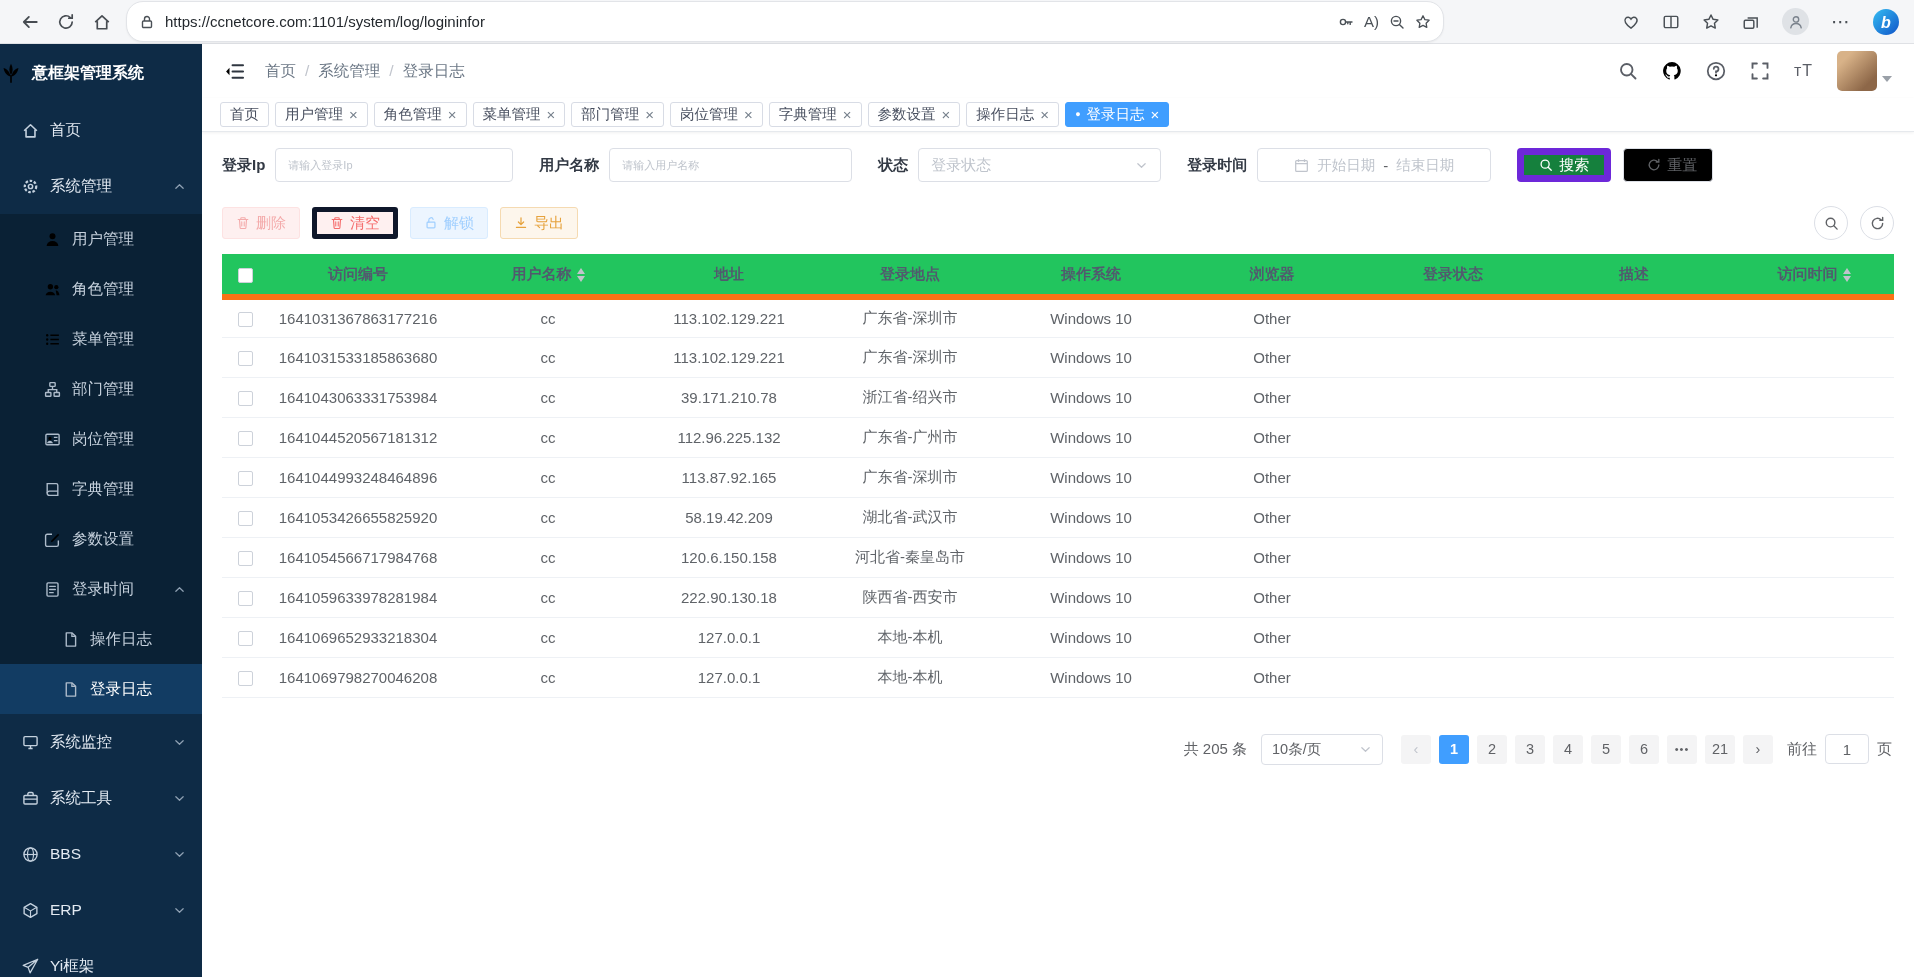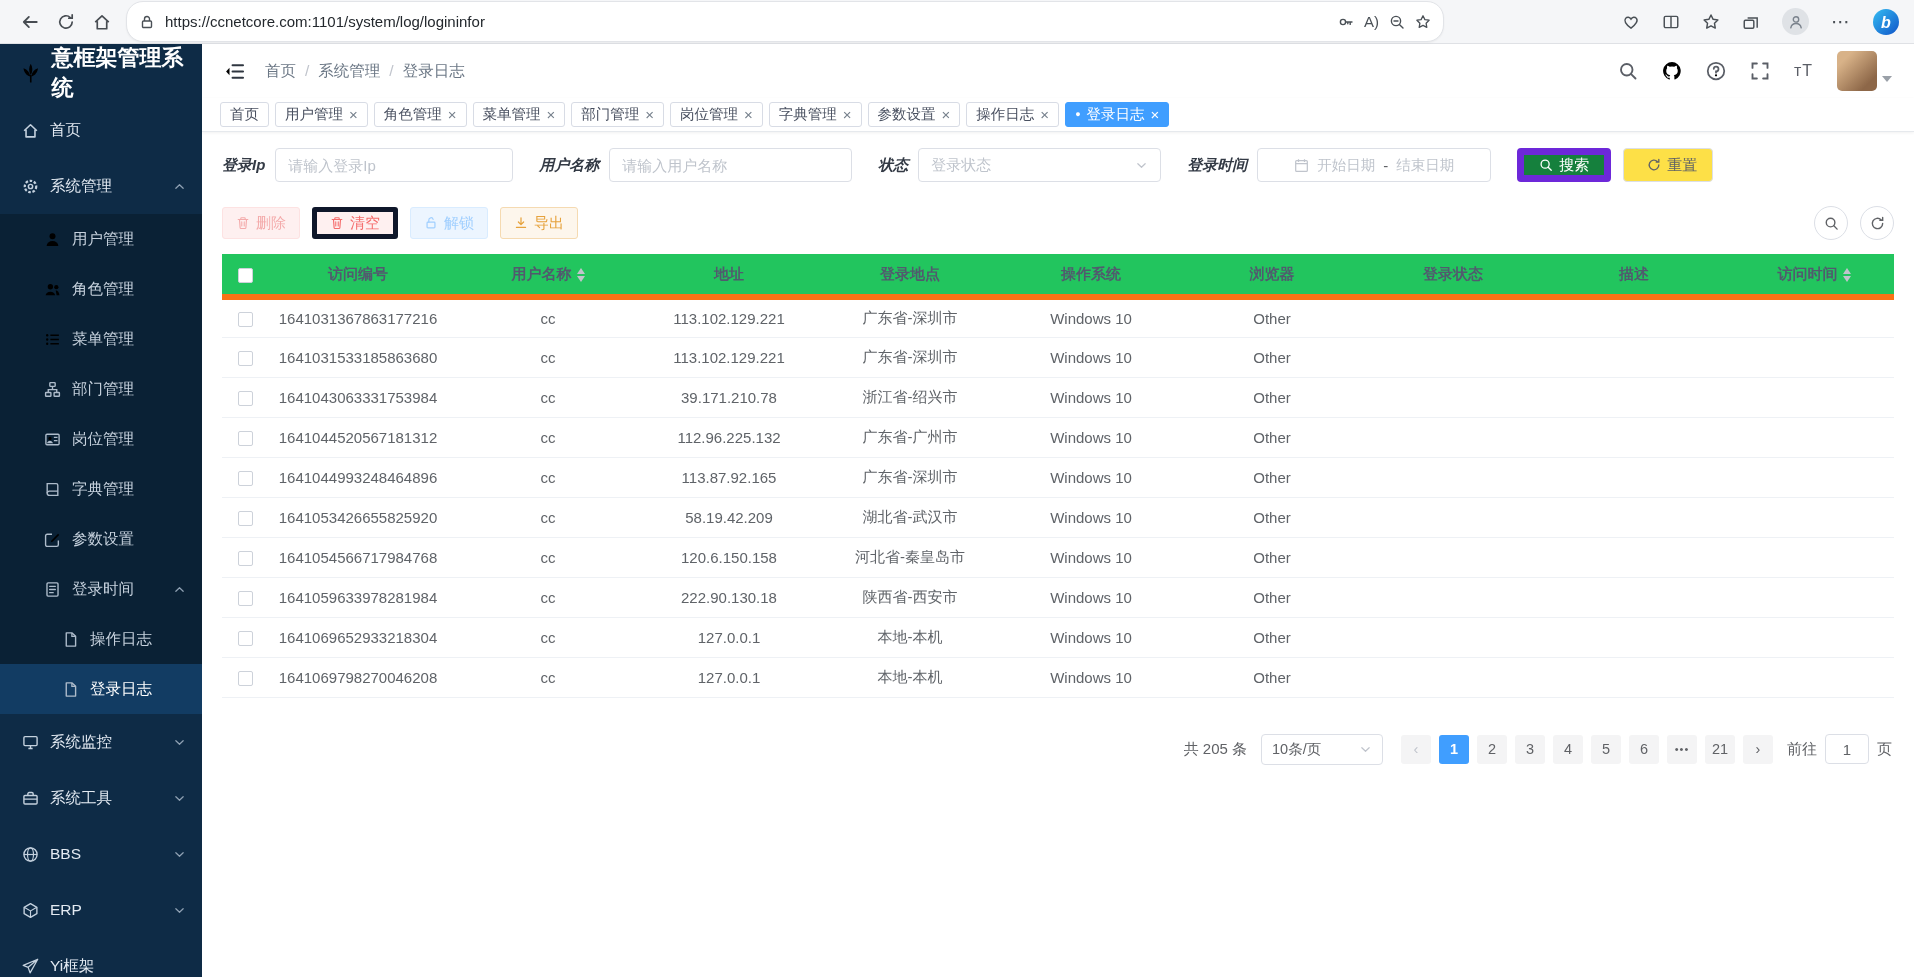--- a/index.html
+++ b/index.html
@@ -26,22 +26,22 @@
   .browser-right { margin-left: auto; display: flex; align-items: center; gap: 22px; color: #4a5056; padding-right: 4px; }
   .profile-circle { width: 27px; height: 27px; border-radius: 50%; background: #dfe2e6; display: flex;
                     align-items: center; justify-content: center; color: #7a828c; }
   .bing { width: 28px; height: 28px; }
 
   
   .app { flex: 1; display: flex; min-height: 0; }
 
   
   .sidebar { width: 202px; flex: 0 0 202px; background: #0e2b46; overflow: hidden; display: flex; flex-direction: column; }
-  .logo-row { height: 58px; flex: 0 0 58px; display: flex; align-items: center; gap: 10px; padding-left: 20px;
-              color: #fff; font-size: 22px; font-weight: 600; }
+  .logo-row { height: 58px; flex: 0 0 58px; display: flex; align-items: center; gap: 10px; 
+              color: #fff; font-size: 16px; font-weight: 600; }
   .logo-ic { width: 22px; height: 22px; color: #2ebd6b; }
   .m-item { display: flex; align-items: center; gap: 11px; font-size: 15.5px; cursor: pointer; flex: 0 0 auto; }
   .lvl1 { height: 56px; padding: 0 16px 0 22px; color: #e3eaf2; }
   .lvl2 { height: 50px; padding: 0 16px 0 44px; background: #0a2135; color: #c6d1dd; }
   .lvl3 { height: 50px; padding: 0 16px 0 62px; background: #0a2135; color: #c6d1dd; }
   .m-item.active { background: #123c63; color: #fff; }
   .m-ic { width: 17px; height: 17px; color: #aebccb; flex: 0 0 17px; }
   .lvl1 .m-ic { color: #c4d1de; }
   .m-chev { margin-left: auto; width: 13px; height: 13px; color: #8fa1b3; }
 
@@ -65,37 +65,37 @@
   .tag .tclose { font-size: 15px; color: #76808c; line-height: 1; }
   .tag.active { background: #409eff; border-color: #409eff; color: #fff; }
   .tag.active .tclose { color: #fff; }
   .tag .dot { font-size: 9px; line-height: 1; }
 
   
   .content { flex: 1; padding: 16px 20px 0; min-height: 0; }
 
   .filters { display: flex; align-items: center; font-size: 15px; flex-wrap: nowrap; }
   .f-item { display: flex; align-items: center; margin-right: 26px; }
-  .f-label { font-weight: 700; color: #333a45; margin-right: 10px; white-space: nowrap; font-style: italic; }
+  .f-label { font-weight: 700; color: #333a45; margin-right: 10px; white-space: nowrap; }
   .box { height: 34px; border: 1px solid #dcdfe6; border-radius: 4px; background: #fff; display: flex;
          align-items: center; padding: 0 12px; font-size: 15px; color: #606266; }
-  .box input { border: none; outline: none; width: 100%; font-size: 15px; color: #606266; font-family: inherit; }
+  .box input { border: none; outline: none; width: 100%; font-size: 11px; color: #606266; font-family: inherit; }
   .box input::placeholder { color: #bfc4cc; }
   .w-ip { width: 238px; }
   .w-name { width: 243px; }
   .w-status { width: 243px; justify-content: space-between; cursor: pointer; }
   .ph { color: #bfc4cc; }
   .w-date { width: 234px; gap: 8px; justify-content: center; }
   .w-date .ph { font-size: 14.5px; }
   .chev-ic { width: 13px; height: 13px; color: #c0c4cc; }
   .cal-ic { width: 15px; height: 15px; color: #c0c4cc; flex: 0 0 15px; }
   .btn { height: 34px; border-radius: 4px; display: inline-flex; align-items: center; gap: 6px; padding: 0 15px;
          font-size: 15px; cursor: pointer; white-space: nowrap; }
   .btn-search { background: #15803d; border: 7px solid #6d28d9; color: #fff; margin-right: 12px; }
-  .btn-reset { background: #fde047; border: 1px solid #dcdfe6; color: #606266; padding-left: 23px; }
+  .btn-reset { background: #000000; border: 1px solid #dcdfe6; color: #606266; padding-left: 23px; }
   .b-ic { width: 14px; height: 14px; }
 
   .action-row { margin-top: 24px; display: flex; align-items: center; }
   .btn-plain { height: 32px; border-radius: 3px; padding: 0 13px; font-size: 15px; display: inline-flex;
                align-items: center; gap: 6px; margin-right: 12px; cursor: pointer; }
   .p-danger-dis { color: #f4abab; background: #fef0f0; border: 1px solid #fde2e2; cursor: not-allowed; }
   .p-danger { color: #f56c6c; background: #fef0f0; border: 5px solid #0f172a; }
   .p-primary-dis { color: #a0cfff; background: #ecf5ff; border: 1px solid #d9ecff; cursor: not-allowed; }
   .p-warning { color: #e6a23c; background: #fdf6ec; border: 1px solid #f5dab1; }
   .right-tools { margin-left: auto; display: flex; gap: 12px; }

